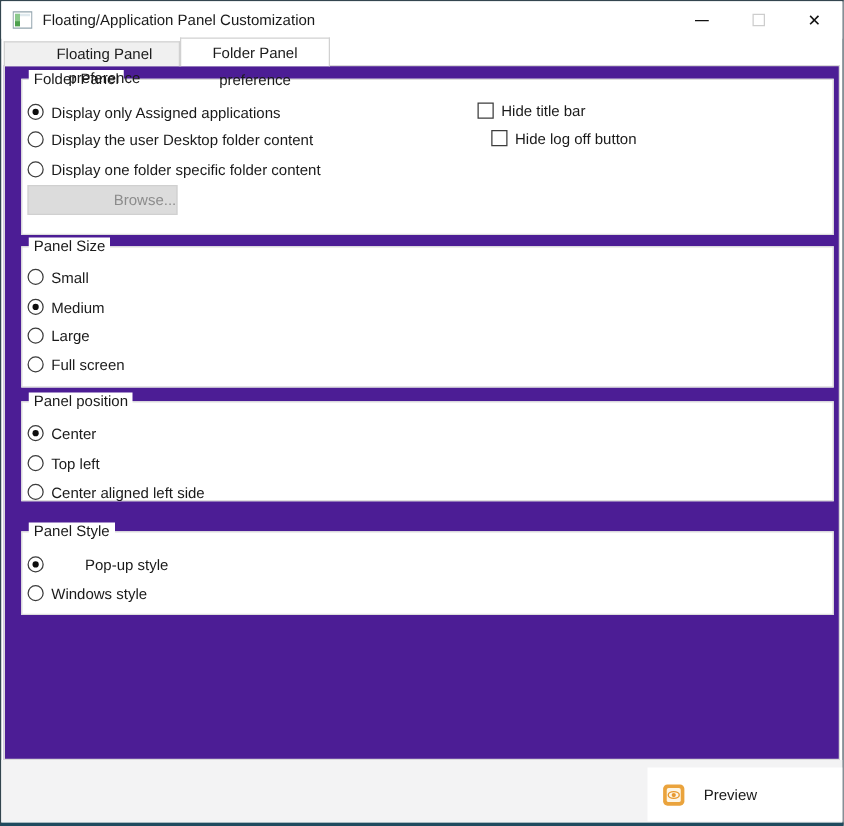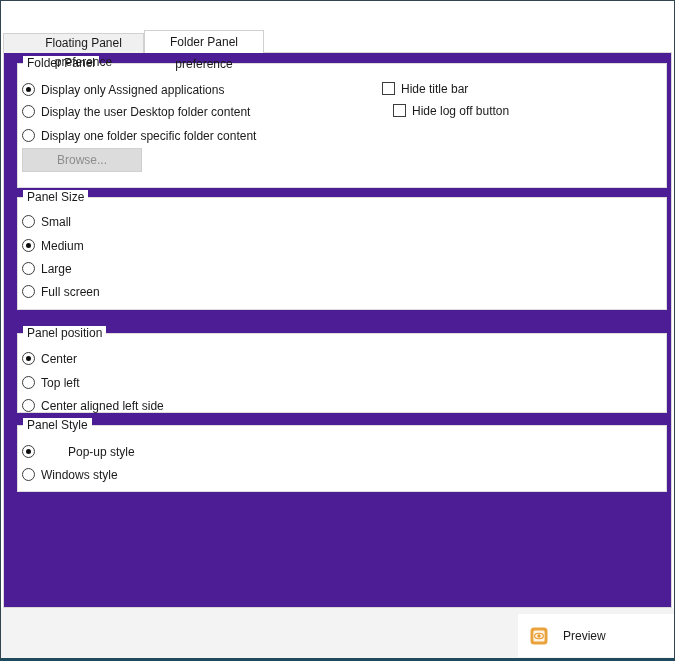--- a/index.html
+++ b/index.html
@@ -39,41 +39,61 @@
   .footer{position:absolute;left:0;right:0;top:607px;bottom:0;background:#f3f3f4;}
   .preview-btn{position:absolute;left:517px;top:6px;width:156px;height:43px;background:#fff;display:flex;align-items:center;cursor:pointer;}
   .preview-icon{margin-left:12px;width:18px;height:18px;flex:0 0 18px;}
   .preview-label{margin-left:15px;}
 </style>
 </head>
 <body>
 
 <div class="window">
 
+  <div class="titlebar">
+    <svg class="app-icon" viewBox="0 0 16 16">
+      <rect x="0.5" y="1.5" width="15" height="13" fill="#ffffff" stroke="#93a5ae"></rect>
+      <rect x="2" y="3" width="12" height="2" fill="#dfe9ee"></rect>
+      <rect x="2" y="3" width="4" height="10" fill="#8cc98c"></rect>
+      <rect x="2" y="9" width="4" height="4" fill="#4da04d"></rect>
+    </svg>
+    <span class="title-text">Floating/Application Panel Customization</span>
+    <div class="win-controls">
+      <div class="wbtn">
+          <div class="glyph-min"></div>
+        </div>
+      <div class="wbtn">
+          <div class="glyph-max"></div>
+        </div>
+      <div class="wbtn">
+          <span class="glyph-close">✕</span>
+        </div>
+    </div>
+  </div>
 
   <div class="tab tab-inactive">Floating Panel preference</div>
   <div class="tab tab-active">Folder Panel preference</div>
 
   <div class="page">
 
     <div class="group" style="top:10px;height:125px;">
       <span class="glabel">Folder Panel</span>
       <div class="row" style="left:4px;top:18px;">
         <span class="rb on"></span>
         <span>Display only Assigned applications</span>
       </div>
       <div class="row" style="left:4px;top:40px;">
         <span class="rb"></span>
         <span>Display the user Desktop folder content</span>
       </div>
       <div class="row" style="left:4px;top:64px;">
         <span class="rb"></span>
         <span>Display one folder specific folder content</span>
       </div>
-      <div class="btn-disabled" style="top:84px;">Browse...</div>
+      <div class="btn-disabled" style="top:84px;text-align:right;">Browse...</div>
       <div class="row" style="left:364px;top:17px;">
         <span class="cb"></span>
         <span>Hide title bar</span>
       </div>
       <div class="row" style="left:364px;top:39px;padding-left:11px;">
         <span class="cb"></span>
         <span>Hide log off button</span>
       </div>
     </div>
 
@@ -90,21 +110,21 @@
       <div class="row" style="left:4px;top:63px;">
         <span class="rb"></span>
         <span>Large</span>
       </div>
       <div class="row" style="left:4px;top:86px;">
         <span class="rb"></span>
         <span>Full screen</span>
       </div>
     </div>
 
-    <div class="group" style="top:280px;height:80px;">
+    <div class="group" style="top:268px;height:80px;">
       <span class="glabel">Panel position</span>
       <div class="row" style="left:4px;top:17px;">
         <span class="rb on"></span>
         <span>Center</span>
       </div>
       <div class="row" style="left:4px;top:41px;">
         <span class="rb"></span>
         <span>Top left</span>
       </div>
       <div class="row" style="left:4px;top:64px;">

